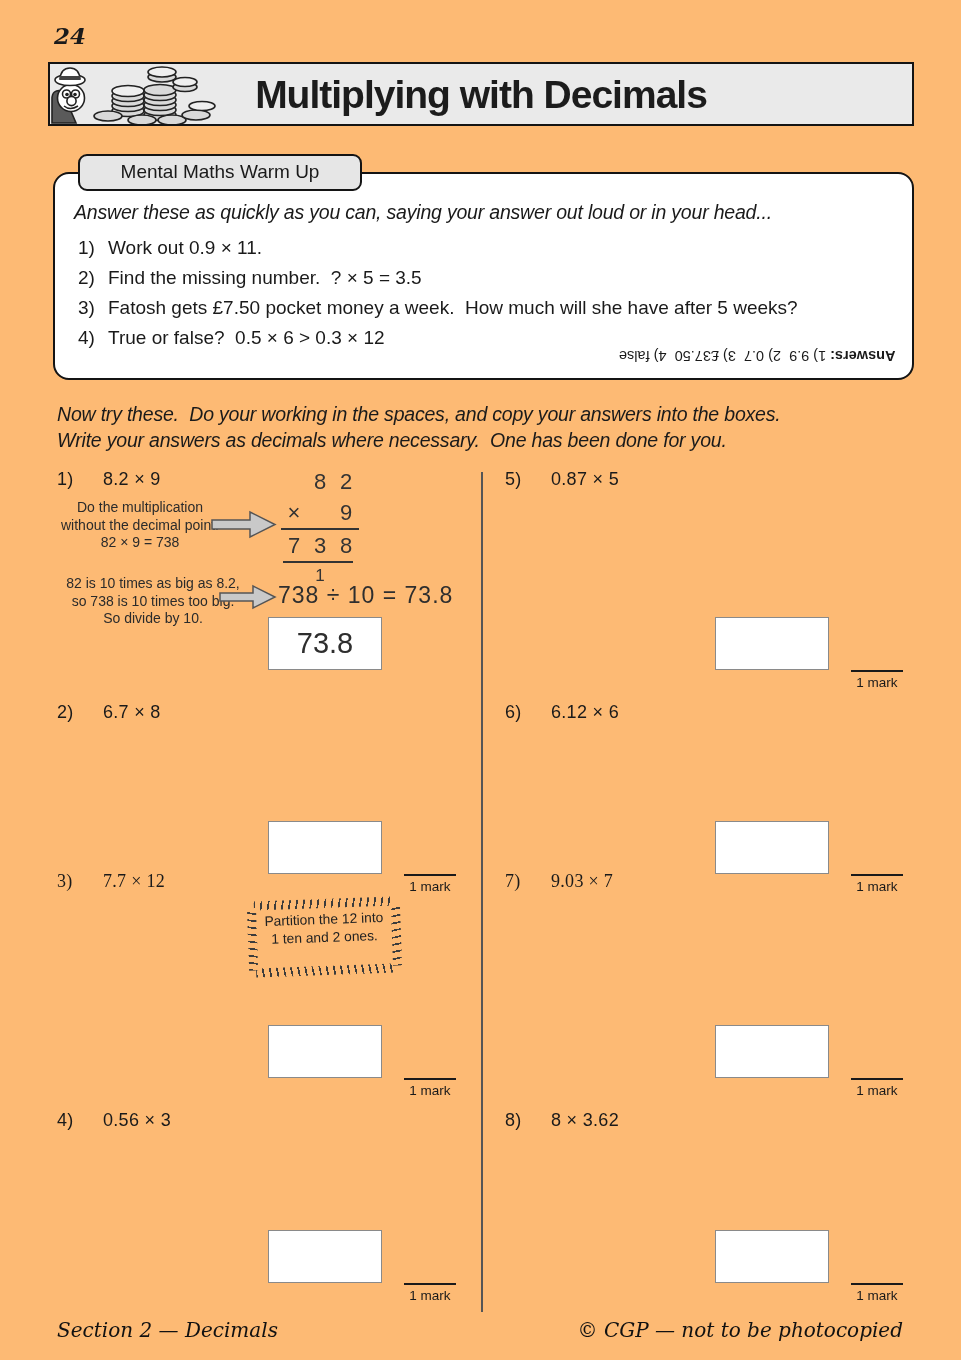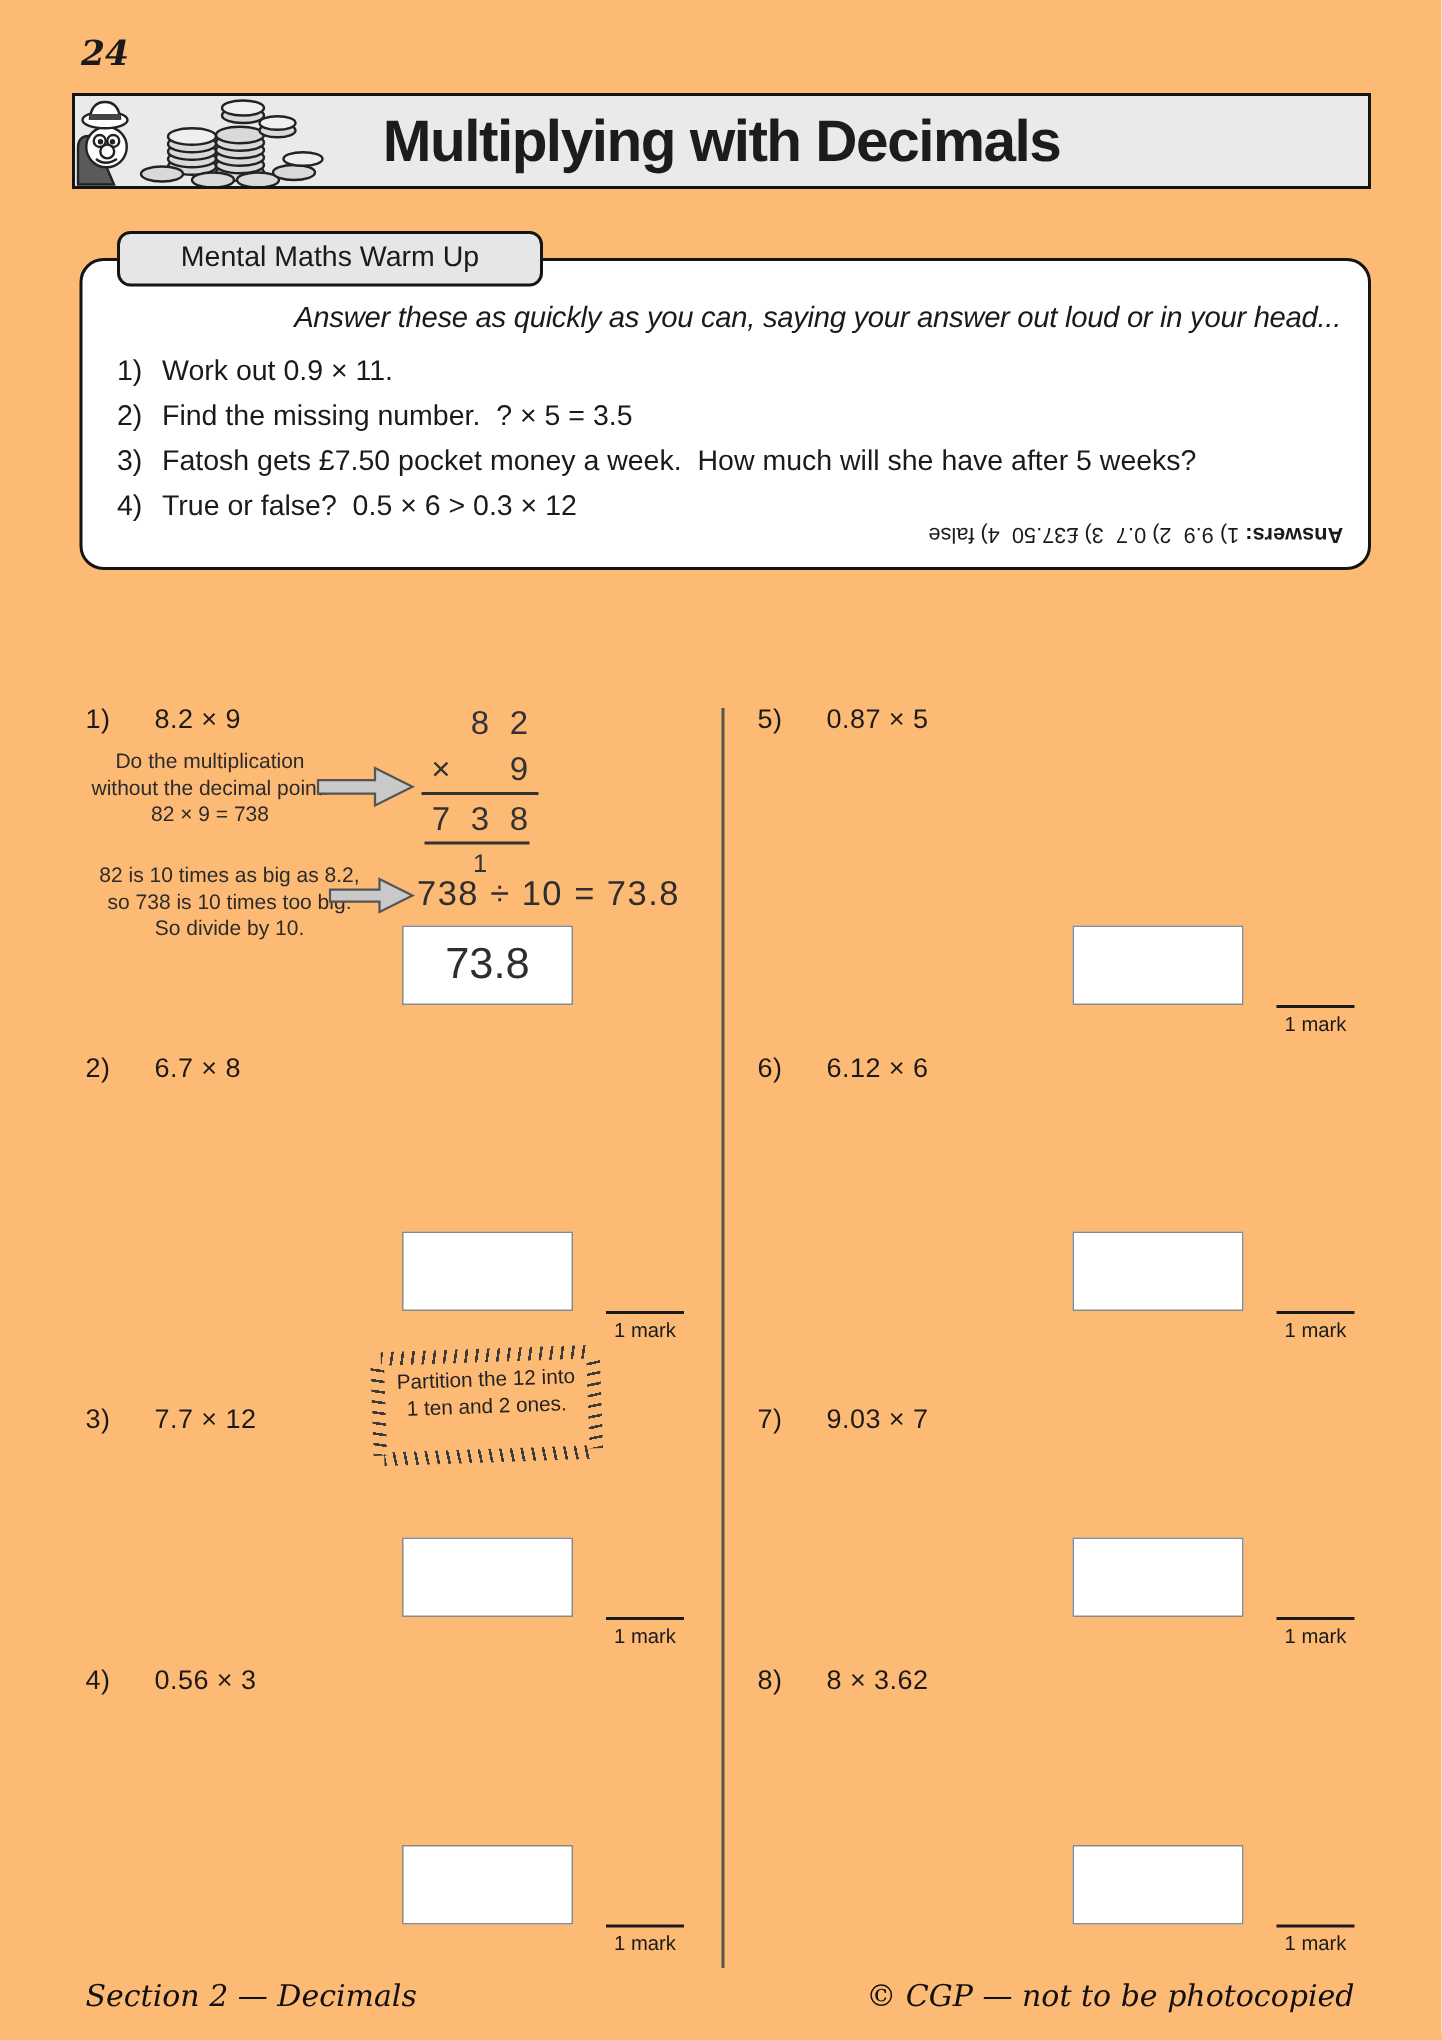--- a/index.html
+++ b/index.html
@@ -1,21 +1,21 @@
 <!DOCTYPE html>
 <html><head>
 <meta charset="utf-8">
 <style>
   * { margin:0; padding:0; box-sizing:border-box; }
   html,body { background:#fff; }
   .page {
     position:relative; width:961px; height:1360px; background:#fdba74;
     font-family:"Liberation Sans", sans-serif; color:#1a1a1a; overflow:hidden;
   }
-  .pre { white-space:pre-wrap;text-align:right; }
+  .pre { white-space:pre-wrap; }
 
   .page-number {
     position:absolute; left:54px; top:22px;
     font-family:"DejaVu Serif", serif; font-style:italic; font-weight:bold; font-size:23px;
   }
 
   
   .banner {
     position:absolute; left:48px; top:62px; width:866px; height:64px;
     background:#eaeaea; border:2.5px solid #141414;
@@ -53,21 +53,21 @@
   .instructions {
     position:absolute; left:57px; top:402px; width:830px;
     font-style:italic; font-weight:500; font-size:19.5px; line-height:25.5px; letter-spacing:-0.2px;
   }
 
   
   .prob { position:absolute; font-size:18px; letter-spacing:0.3px; }
   .prob .p-num { display:inline-block; width:46px; }
   .pc-left  { left:57px; }
   .pc-right { left:505px; }
-  .prow0 { top:469px; } .prow1 { top:702px; } .prow2 { top:936px; } .prow3 { top:1110px; }
+  .prow0 { top:469px; } .prow1 { top:702px; } .prow2 { top:871px;font-family:Liberation Serif, serif; } .prow3 { top:1110px; }
 
   .answer-box {
     position:absolute; width:114px; height:53px;
     border:1.5px solid #8a8a8a; background:#fff;
     display:flex; align-items:center; justify-content:center;
     font-size:29px; color:#2e2e2e;
   }
   .bx-left { left:268px; } .bx-right { left:715px; }
   .brow0 { top:617px; } .brow1 { top:821px; } .brow2 { top:1025px; } .brow3 { top:1230px; }
 
@@ -173,20 +173,24 @@
   </div>
   <div class="wq wq2">
     <span class="wq-num">3)</span><span class="pre">Fatosh gets £7.50 pocket money a week.  How much will she have after 5 weeks?</span>
   </div>
   <div class="wq wq3">
     <span class="wq-num">4)</span><span class="pre">True or false?  0.5 × 6 &gt; 0.3 × 12</span>
   </div>
 
   <div class="warmup-answers"><b class="pre">Answers:</b><span class="pre"> 1) 9.9  2) 0.7  3) £37.50  4) false</span></div>
 
+  <div class="instructions">
+    <div class="pre">Now try these.  Do your working in the spaces, and copy your answers into the boxes.</div>
+    <div class="pre">Write your answers as decimals where necessary.  One has been done for you.</div>
+  </div>
 
   <div class="divider"></div>
 
   <div class="prob pc-left prow0"><span class="p-num">1)</span><span>8.2 × 9</span></div>
   <div class="prob pc-left prow1"><span class="p-num">2)</span><span>6.7 × 8</span></div>
   <div class="prob pc-left prow2"><span class="p-num">3)</span><span>7.7 × 12</span></div>
   <div class="prob pc-left prow3"><span class="p-num">4)</span><span>0.56 × 3</span></div>
   <div class="prob pc-right prow0"><span class="p-num">5)</span><span>0.87 × 5</span></div>
   <div class="prob pc-right prow1"><span class="p-num">6)</span><span>6.12 × 6</span></div>
   <div class="prob pc-right prow2"><span class="p-num">7)</span><span>9.03 × 7</span></div>

